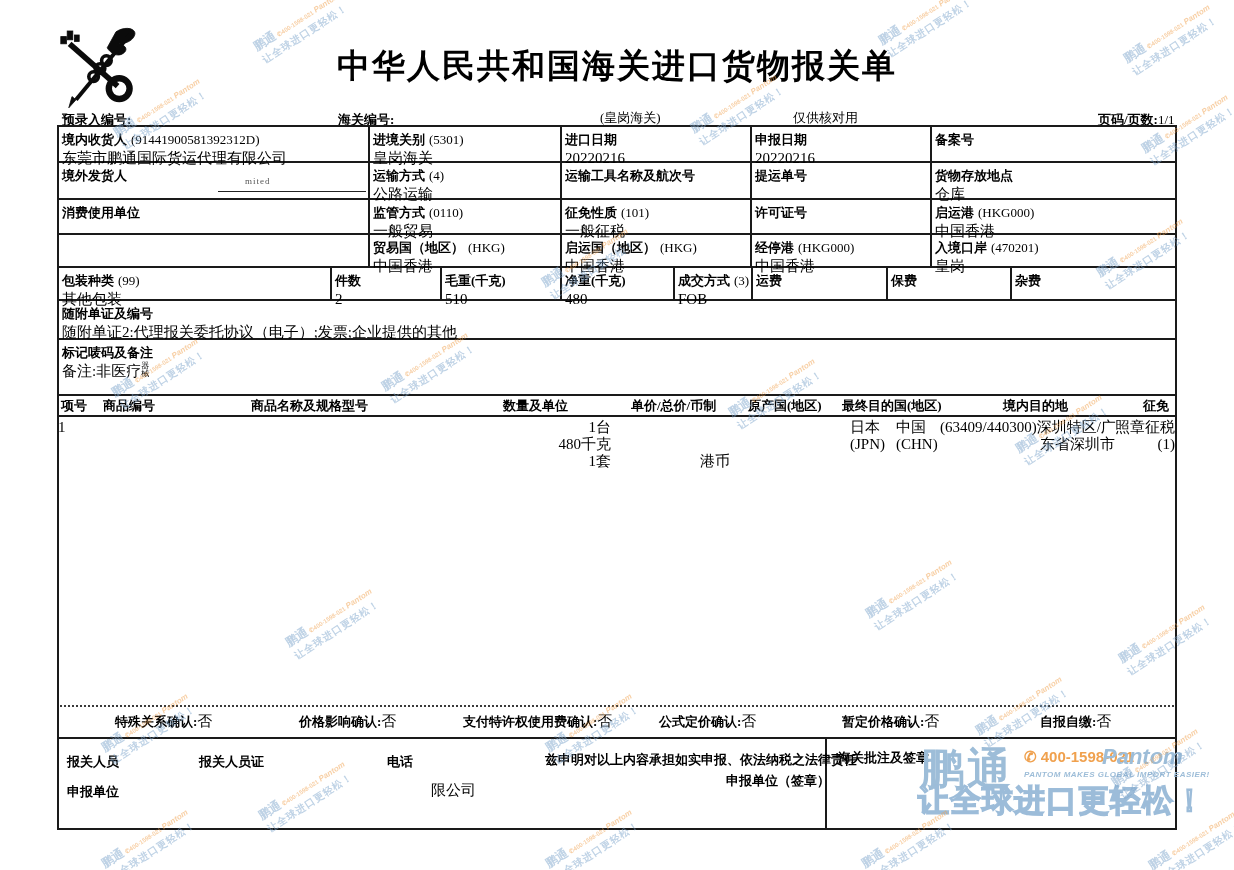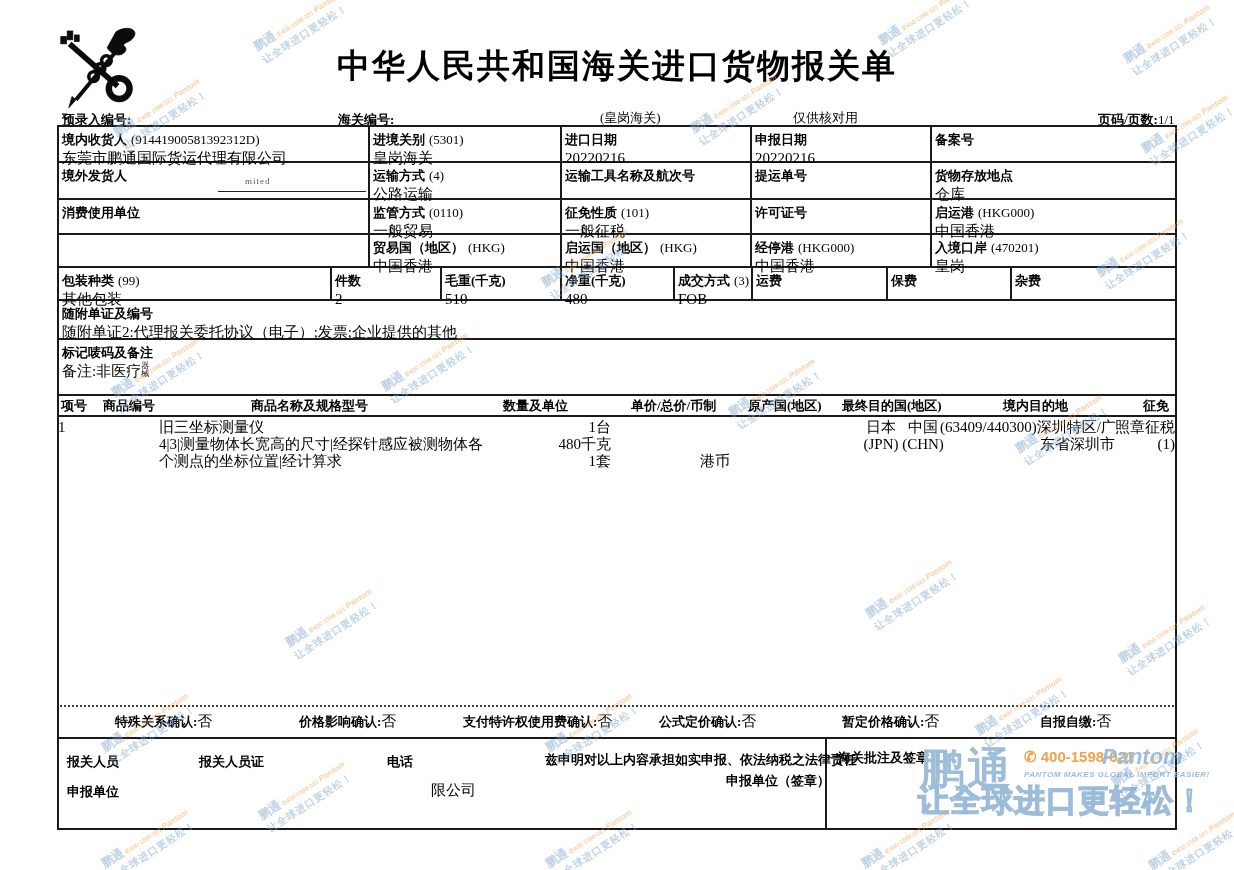--- a/index.html
+++ b/index.html
@@ -24,21 +24,21 @@
   .lbl  { font-size:13px; font-weight:bold; }
   .code { font-size:13px; font-weight:normal; }
   .val  { font-size:15px; }
   .artifact { position:absolute; left:245px; top:176px; font-size:9px; color:#555; letter-spacing:1px; }
   .redact-line { position:absolute; left:218px; top:191px; width:148px; height:1px; background:#222; }
 
   
   .gh { position:absolute; top:397px; font-size:13px; font-weight:bold; white-space:nowrap; }
   .gtxt { position:absolute; font-size:15px; white-space:nowrap; line-height:17px; }
   .r { text-align:right; }
-  .c { text-align:center; }
+  .c { text-align:left; }
   .tiny-stacked { display:inline-block; width:9px; font-size:8px; line-height:1.05;
                   vertical-align:top; word-break:break-all; }
 
   
   .confirm { position:absolute; top:712px; white-space:nowrap; }
   .confirm .lbl { font-size:13px; }
   .confirm .val { font-size:15px; }
 
   
   .f-lbl { position:absolute; font-size:13px; font-weight:bold; white-space:nowrap; }
@@ -249,25 +249,20 @@
   <span class="gh" style="left:103px;">商品编号</span>
   <span class="gh" style="left:251px;">商品名称及规格型号</span>
   <span class="gh" style="left:503px;">数量及单位</span>
   <span class="gh" style="left:631px;">单价/总价/币制</span>
   <span class="gh" style="left:748px;">原产国(地区)</span>
   <span class="gh" style="left:842px;">最终目的国(地区)</span>
   <span class="gh" style="left:1003px;">境内目的地</span>
   <span class="gh" style="left:1133px;margin-left:10px;">征免</span>
 
   <span class="gtxt" style="left:58px; top:419px;">1</span>
-  <div class="gtxt" style="left:159px; top:419px;">
-    <div>旧三坐标测量仪</div>
-    <div>4|3|测量物体长宽高的尺寸|经探针感应被测物体各</div>
-    <div>个测点的坐标位置|经计算求</div>
-  </div>
   <div class="gtxt r" style="left:480px; top:419px; width:131px;">
     <div>1台</div>
     <div>480千克</div>
     <div>1套</div>
   </div>
   <span class="gtxt" style="left:700px; top:453px;">港币</span>
   <div class="gtxt c" style="left:850px; top:419px; width:62px;">
     <div>日本</div>
     <div>(JPN)</div>
   </div>

